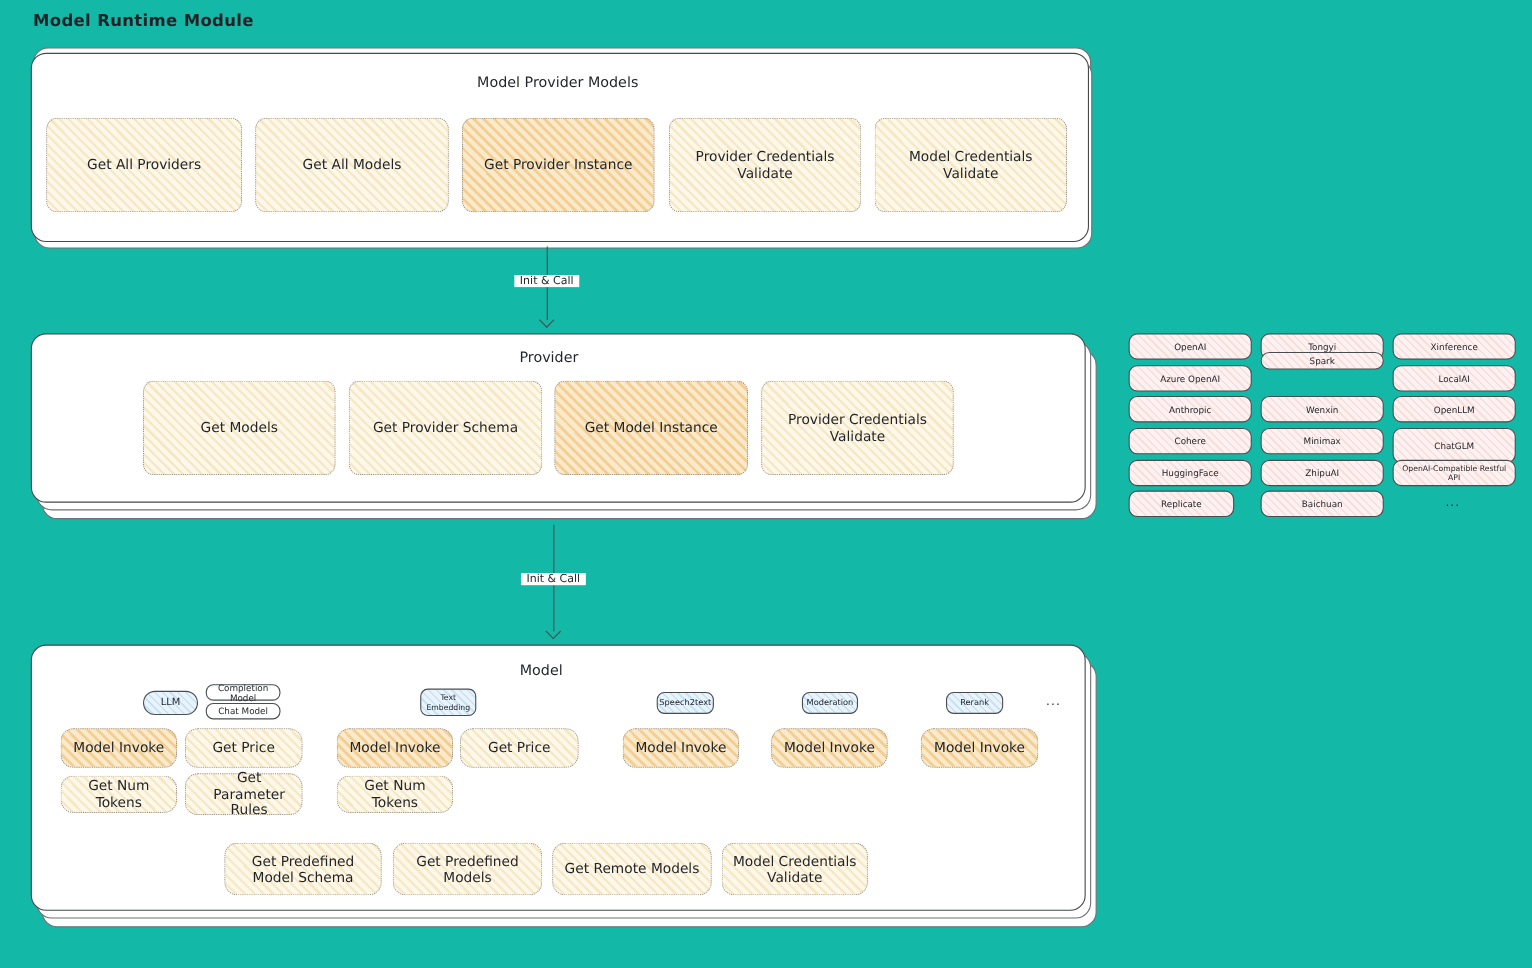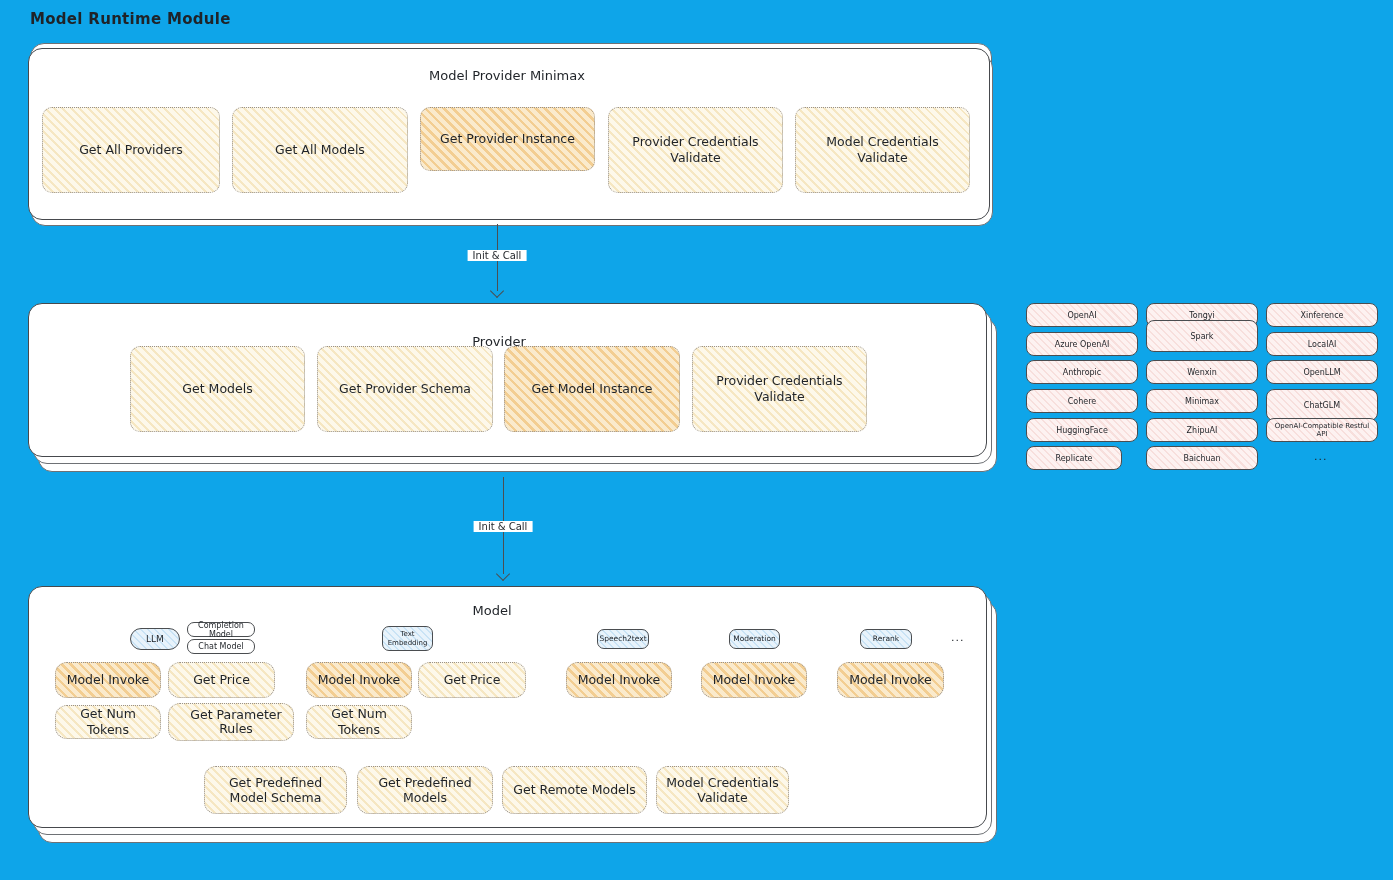--- a/index.html
+++ b/index.html
@@ -1,17 +1,17 @@
 <!DOCTYPE html>
 <html><head>
 <meta charset="utf-8">
 <style>
   html,body { margin:0; padding:0; background:#ffffff; }
   body { font-family:"DejaVu Sans", sans-serif; color:#1f2328; }
-  .canvas { position:relative; width:1393px; height:880px; background:#0ea5e9; overflow:hidden; }
+  .canvas { position:relative; width:1393px; height:880px; background:#14b8a6; overflow:hidden; }
 
   .page-title { position:absolute; left:30px; top:10px; font-size:15px; font-weight:600; letter-spacing:.3px; }
 
   
   .layer { position:absolute; background:#fff; border:1.1px solid #6e7175; border-radius:14px; }
   .big-box { position:absolute; background:#fff; border:1.3px solid #46494d; border-radius:14px; }
   .section-title { position:absolute; font-size:13px; transform:translateX(-50%); white-space:nowrap; }
 
   
   .op { position:absolute; display:flex; align-items:center; justify-content:center; text-align:center;
@@ -51,53 +51,53 @@
 </head>
 <body>
 
 <div class="canvas">
 
   <div class="page-title">Model Runtime Module</div>
 
   <div class="layer" style="left:30px; top:43px; width:960px; height:170px;"></div>
   <div class="layer" style="left:31px; top:54px; width:960px; height:170px;"></div>
   <div class="big-box" style="left:28px; top:48px; width:960px; height:170px;"></div>
-  <div class="section-title" style="left:507px; top:68px;">Model Provider Minimax</div>
+  <div class="section-title" style="left:507px; top:68px;">Model Provider Models</div>
 
   <div class="op" style="left:42px;  top:107px; width:178px; height:86px;">Get All Providers</div>
   <div class="op" style="left:232px; top:107px; width:176px; height:86px;">Get All Models</div>
-  <div class="op hl" style="left:420px; top:107px; width:175px; height:64px;text-align:center;">Get Provider Instance</div>
+  <div class="op hl" style="left:420px; top:107px; width:175px; height:86px;text-align:center;">Get Provider Instance</div>
   <div class="op" style="left:608px; top:107px; width:175px; height:86px;">Provider Credentials Validate</div>
   <div class="op" style="left:795px; top:107px; width:175px; height:86px;">Model Credentials Validate</div>
 
   <div class="arrow" style="left:497px; top:224px; height:72px;">
     <div class="arrow-line"></div>
     <div class="arrow-head"></div>
   </div>
   <div class="arrow-label" style="left:497px; top:250px;">Init &amp; Call</div>
 
   <div class="layer" style="left:38px; top:318px; width:957px; height:152px;"></div>
   <div class="layer" style="left:33px; top:310px; width:957px; height:152px;"></div>
   <div class="big-box" style="left:28px; top:303px; width:957px; height:152px;"></div>
-  <div class="section-title" style="left:499px; top:318px;margin-top:16px;">Provider</div>
+  <div class="section-title" style="left:499px; top:318px;">Provider</div>
 
   <div class="op" style="left:130px; top:346px; width:175px; height:86px;">Get Models</div>
   <div class="op" style="left:317px; top:346px; width:176px; height:86px;">Get Provider Schema</div>
   <div class="op hl" style="left:504px; top:346px; width:176px; height:86px;">Get Model Instance</div>
   <div class="op" style="left:692px; top:346px; width:175px; height:86px;">Provider Credentials Validate</div>
 
   <div class="pill" style="left:1026px; top:303px; width:112px; height:24px;">OpenAI</div>
   <div class="pill" style="left:1026px; top:332px; width:112px; height:24px;">Azure OpenAI</div>
   <div class="pill" style="left:1026px; top:360px; width:112px; height:24px;">Anthropic</div>
   <div class="pill" style="left:1026px; top:389px; width:112px; height:24px;">Cohere</div>
   <div class="pill" style="left:1026px; top:418px; width:112px; height:24px;">HuggingFace</div>
   <div class="pill" style="left:1026px; top:446px; width:96px; height:24px;">Replicate</div>
 
   <div class="pill" style="left:1146px; top:303px; width:112px; height:24px;">Tongyi</div>
-  <div class="pill" style="left:1146px; top:320px; width:112px; height:32px;">Spark</div>
+  <div class="pill" style="left:1146px; top:320px; width:112px; height:16px;">Spark</div>
   <div class="pill" style="left:1146px; top:360px; width:112px; height:24px;">Wenxin</div>
   <div class="pill" style="left:1146px; top:389px; width:112px; height:24px;">Minimax</div>
   <div class="pill" style="left:1146px; top:418px; width:112px; height:24px;">ZhipuAI</div>
   <div class="pill" style="left:1146px; top:446px; width:112px; height:24px;">Baichuan</div>
 
   <div class="pill" style="left:1266px; top:303px; width:112px; height:24px;">Xinference</div>
   <div class="pill" style="left:1266px; top:332px; width:112px; height:24px;">LocalAI</div>
   <div class="pill" style="left:1266px; top:360px; width:112px; height:24px;">OpenLLM</div>
   <div class="pill" style="left:1266px; top:389px; width:112px; height:32px;">ChatGLM</div>
   <div class="pill tiny" style="left:1266px; top:418px; width:112px; height:24px;">OpenAI-Compatible Restful API</div>
@@ -119,21 +119,21 @@
   <div class="wtag" style="left:187px; top:639px; width:68px; height:15px;">Chat Model</div>
   <div class="tag" style="left:382px; top:626px; width:51px; height:25px; font-size:7px;">Text Embedding</div>
   <div class="tag" style="left:597px; top:629px; width:52px; height:20px;">Speech2text</div>
   <div class="tag" style="left:729px; top:629px; width:51px; height:20px;">Moderation</div>
   <div class="tag" style="left:860px; top:629px; width:52px; height:20px;">Rerank</div>
   <div class="ellipsis" style="left:951px; top:631px;">...</div>
 
   <div class="op hl" style="left:55px; top:662px; width:106px; height:36px; border-radius:12px;">Model Invoke</div>
   <div class="op" style="left:168px; top:662px; width:107px; height:36px; border-radius:12px;">Get Price</div>
   <div class="op" style="left:55px; top:705px; width:106px; height:34px; border-radius:12px;">Get Num Tokens</div>
-  <div class="op" style="left:168px; top:703px; width:126px; height:38px; border-radius:12px; line-height:1.15;padding-left:18px;">Get Parameter Rules</div>
+  <div class="op" style="left:168px; top:703px; width:107px; height:38px; border-radius:12px; line-height:1.15;padding-left:18px;">Get Parameter Rules</div>
 
   <div class="op hl" style="left:306px; top:662px; width:106px; height:36px; border-radius:12px;">Model Invoke</div>
   <div class="op" style="left:418px; top:662px; width:108px; height:36px; border-radius:12px;">Get Price</div>
   <div class="op" style="left:306px; top:705px; width:106px; height:34px; border-radius:12px;">Get Num Tokens</div>
 
   <div class="op hl" style="left:566px; top:662px; width:106px; height:36px; border-radius:12px;">Model Invoke</div>
   <div class="op hl" style="left:701px; top:662px; width:106px; height:36px; border-radius:12px;">Model Invoke</div>
   <div class="op hl" style="left:837px; top:662px; width:107px; height:36px; border-radius:12px;">Model Invoke</div>
 
   <div class="op" style="left:204px; top:766px; width:143px; height:48px; border-radius:12px; line-height:1.2;">Get Predefined Model Schema</div>

